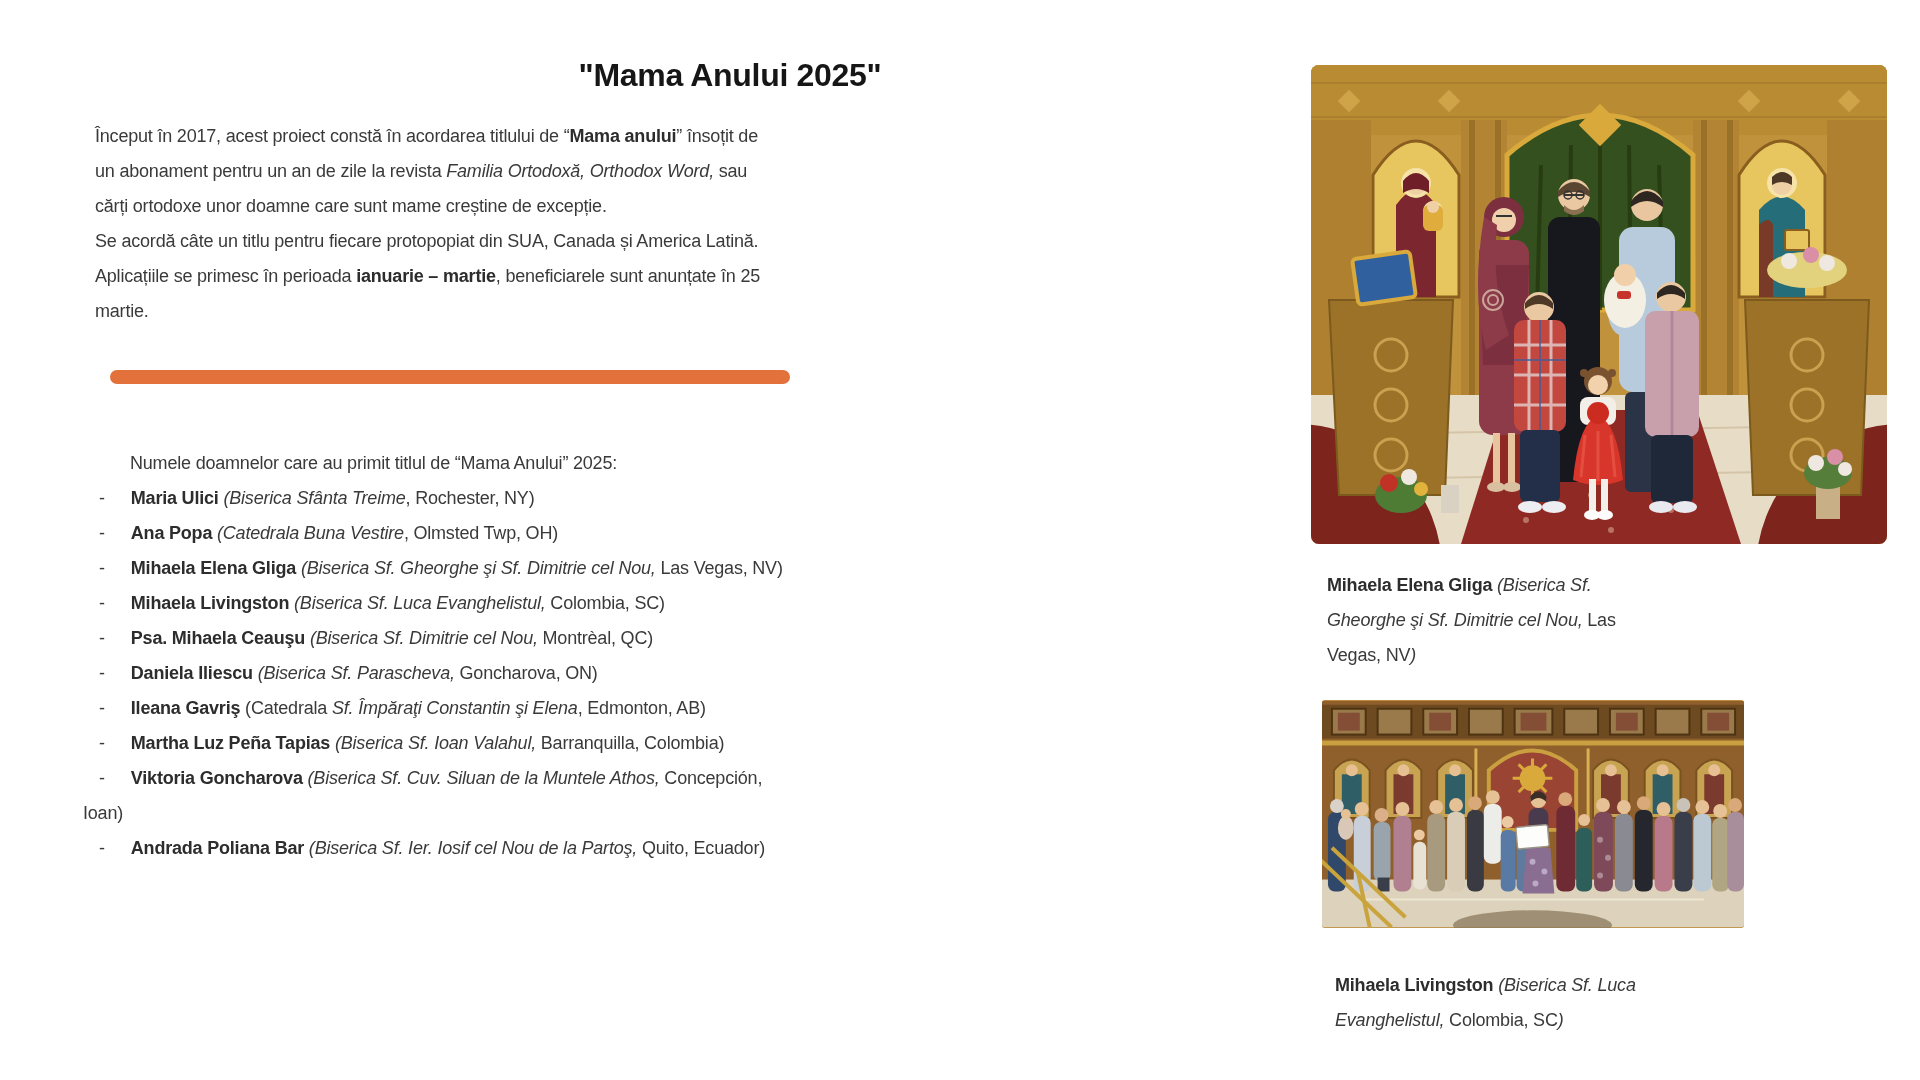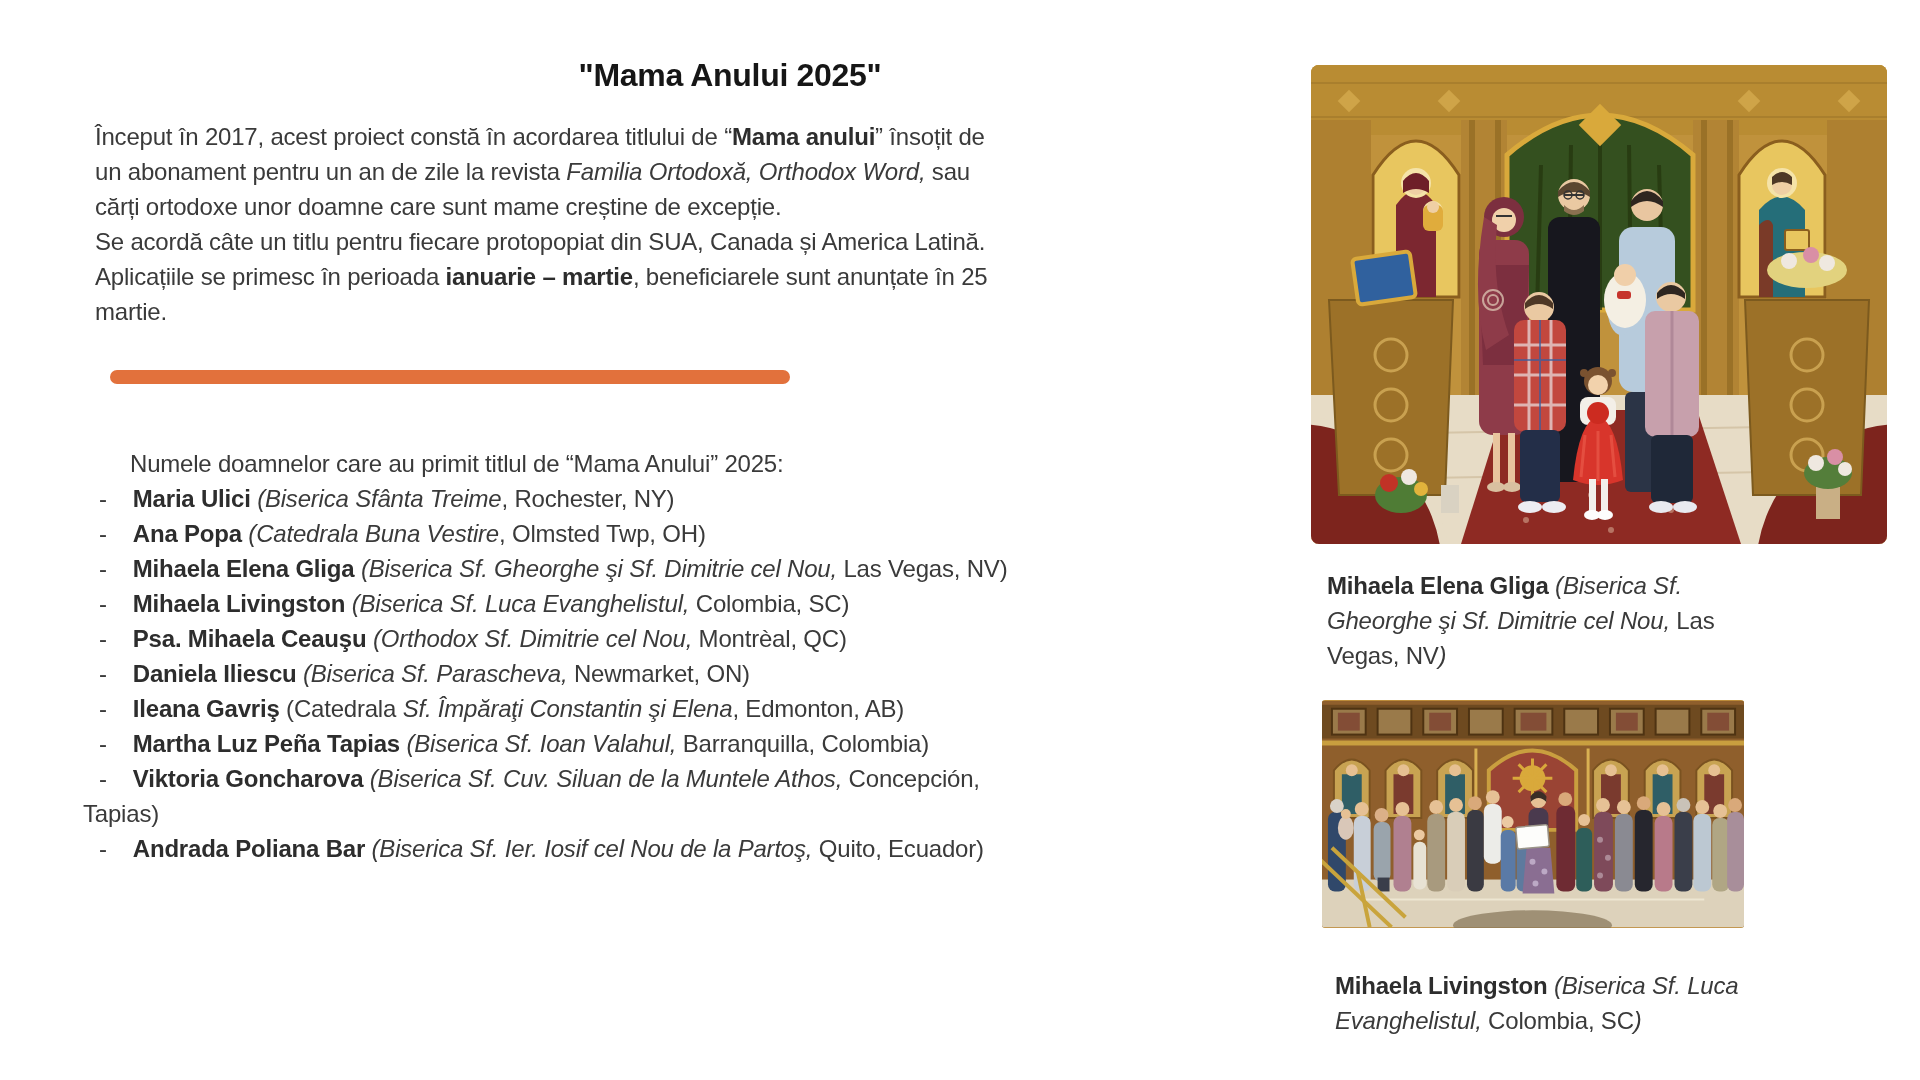--- a/index.html
+++ b/index.html
@@ -5,21 +5,21 @@
   html,body{margin:0;padding:0;}
   body{
     width:1920px;height:1080px;position:relative;background:#ffffff;
     font-family:"Liberation Sans","DejaVu Sans",sans-serif;color:#3a3a3a;
     overflow:hidden;
   }
   .title{
     position:absolute;left:95px;top:57px;width:1270px;text-align:center;
     font-size:32px;font-weight:700;color:#161616;letter-spacing:-0.3px;
   }
-  .textblock{font-size:24px;line-height:35px;letter-spacing:-0.2px;}
+  .textblock{font-size:18px;line-height:35px;letter-spacing:-0.2px;}
   .rich-line{white-space:nowrap;}
   .b{font-weight:700;color:#2d2d2d;}
   .i{font-style:italic;margin-top:45px;}
   .intro{position:absolute;left:95px;top:119px;width:935px;}
   .divider{position:absolute;left:110px;top:370px;width:680px;height:14px;border-radius:7px;}
   .list-heading{position:absolute;left:130px;top:446px;white-space:nowrap;}
   .winners{position:absolute;left:83px;top:481px;width:1250px;}
   .winner-row{white-space:nowrap;}
   .winner-row .dash{display:inline-block;margin-left:16px;}
   .winner-row .tab{display:inline-block;width:26px;}
@@ -47,26 +47,26 @@
 
 <div class="divider" style="background: rgb(226, 113, 60);"></div>
 
 <div class="list-heading textblock">Numele doamnelor care au primit titlul de “Mama Anului” 2025:</div>
 
 <div class="winners textblock">
     <div class="winner-row rich-line"><span class="dash">-</span><span class="tab"></span><span class="b">Maria Ulici</span><span> </span><span class="i">(Biserica Sfânta Treime</span><span>, Rochester, NY)</span></div>
     <div class="winner-row rich-line"><span class="dash">-</span><span class="tab"></span><span class="b">Ana Popa</span><span> </span><span class="i">(Catedrala Buna Vestire</span><span>, Olmsted Twp, OH)</span></div>
     <div class="winner-row rich-line"><span class="dash">-</span><span class="tab"></span><span class="b">Mihaela Elena Gliga</span><span> </span><span class="i">(Biserica Sf. Gheorghe şi Sf. Dimitrie cel Nou,</span><span> Las Vegas, NV)</span></div>
     <div class="winner-row rich-line"><span class="dash">-</span><span class="tab"></span><span class="b">Mihaela Livingston</span><span> </span><span class="i">(Biserica Sf. Luca Evanghelistul,</span><span> Colombia, SC)</span></div>
-    <div class="winner-row rich-line"><span class="dash">-</span><span class="tab"></span><span class="b">Psa. Mihaela Ceauşu</span><span> </span><span class="i">(Orthodox Sf. Dimitrie cel Nou,</span><span> Montrèal, QC)</span></div>
-    <div class="winner-row rich-line"><span class="dash">-</span><span class="tab"></span><span class="b">Daniela Iliescu</span><span> </span><span class="i">(Biserica Sf. Parascheva,</span><span> Newmarket, ON)</span></div>
+    <div class="winner-row rich-line"><span class="dash">-</span><span class="tab"></span><span class="b">Psa. Mihaela Ceauşu</span><span> </span><span class="i">(Biserica Sf. Dimitrie cel Nou,</span><span> Montrèal, QC)</span></div>
+    <div class="winner-row rich-line"><span class="dash">-</span><span class="tab"></span><span class="b">Daniela Iliescu</span><span> </span><span class="i">(Biserica Sf. Parascheva,</span><span> Goncharova, ON)</span></div>
     <div class="winner-row rich-line"><span class="dash">-</span><span class="tab"></span><span class="b">Ileana Gavriş</span><span> (Catedrala </span><span class="i">Sf. Împăraţi Constantin şi Elena</span><span>, Edmonton, AB)</span></div>
     <div class="winner-row rich-line"><span class="dash">-</span><span class="tab"></span><span class="b">Martha Luz Peña Tapias</span><span> </span><span class="i">(Biserica Sf. Ioan Valahul,</span><span> Barranquilla, Colombia)</span></div>
     <div class="winner-row rich-line"><span class="dash">-</span><span class="tab"></span><span class="b">Viktoria Goncharova</span><span> </span><span class="i">(Biserica Sf. Cuv. Siluan de la Muntele Athos,</span><span> Concepción,</span></div>
-    <div class="winner-row rich-line"><span>Tapias)</span></div>
+    <div class="winner-row rich-line"><span>Ioan)</span></div>
     <div class="winner-row rich-line"><span class="dash">-</span><span class="tab"></span><span class="b">Andrada Poliana Bar</span><span> </span><span class="i">(Biserica Sf. Ier. Iosif cel Nou de la Partoş,</span><span> Quito, Ecuador)</span></div>
   </div>
 
 <div class="photo" id="photo1">
   <svg viewBox="0 0 576 479" width="576" height="479" xmlns="http://www.w3.org/2000/svg">
     <rect width="576" height="479" fill="#C0923C"></rect>
     <rect width="576" height="70" fill="#B98C33"></rect>
     <g stroke="#A67C2C" stroke-width="2" opacity="0.8">
       <line x1="0" y1="18" x2="576" y2="18"></line>
         <line x1="0" y1="52" x2="576" y2="52"></line>

